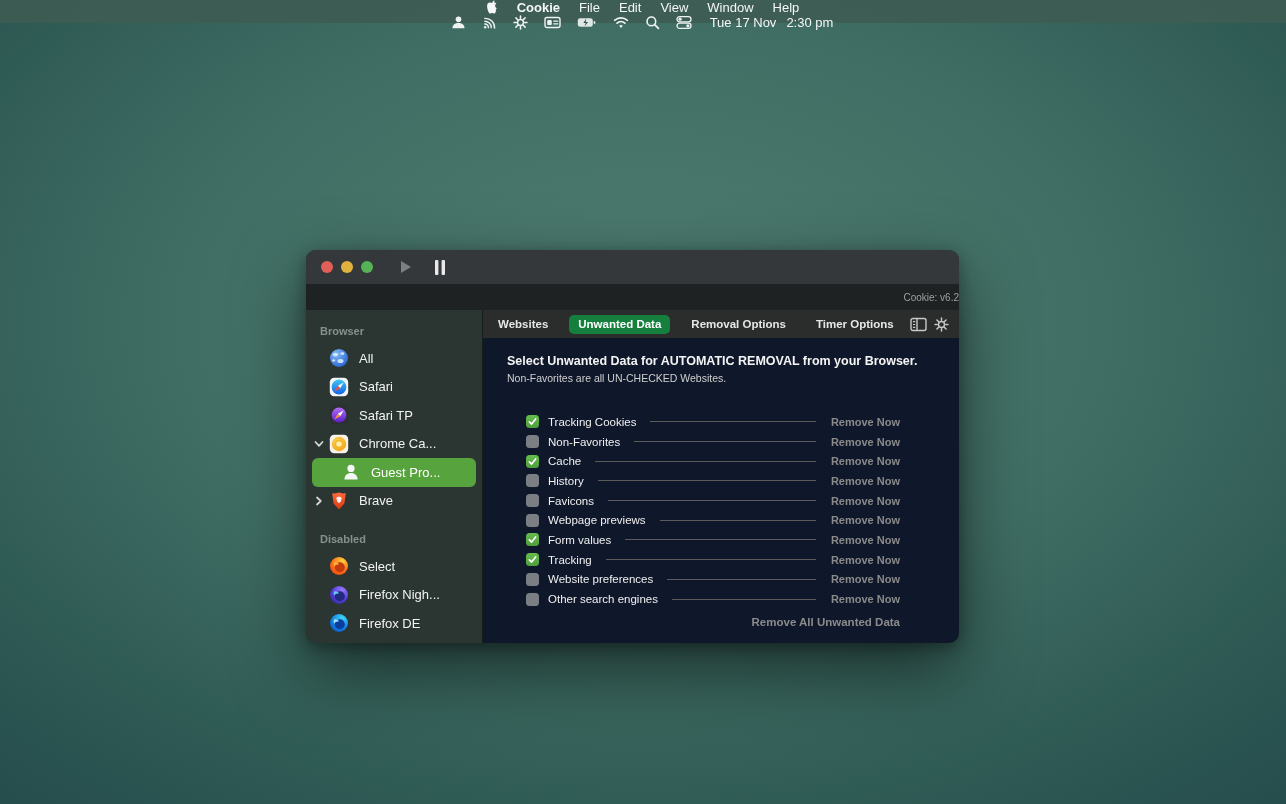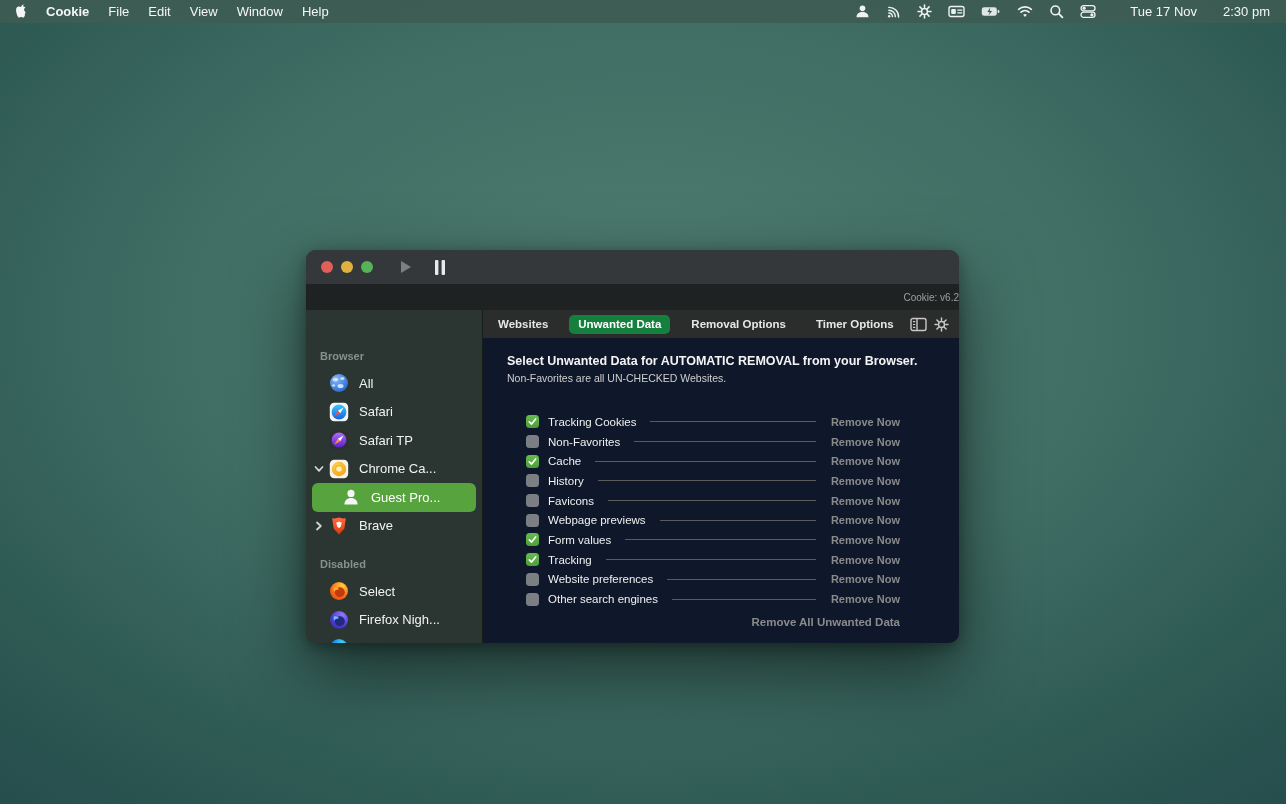--- a/index.html
+++ b/index.html
@@ -9,27 +9,27 @@
     background: radial-gradient(1150px 760px at 50% 40%, #4f7d70 0%, #406e64 40%, #2c5752 70%, #1e4347 100%);
     position:relative;
     -webkit-font-smoothing:antialiased;
   }
 
   
   .menubar{
     position:absolute; top:0; left:0; right:0; height:23px;
     background:rgba(62,92,84,.92);
     display:flex; align-items:center; justify-content:space-between;
-    padding:0 16px 0 14px; color:#f4f7f6; font-size:13px;
+    padding:0 16px 0 14px; color:#f4f7f6; font-size:13px;flex-direction:column;
   }
   .mb-left{ display:flex; align-items:center; gap:19px; }
   .mb-app{ font-weight:700; }
   .mb-menu{ cursor:default; }
   .apple svg{ display:block; }
-  .mb-right{ display:flex; align-items:center; gap:32px; }
+  .mb-right{ display:flex; align-items:center; gap:16px; }
   .st-icon{ display:flex; align-items:center; }
   .mb-date{ margin-left:2px; }
   .mb-time{ margin-left:-6px; }
 
   
   .window{
     position:absolute; left:306px; top:250px; width:653px; height:393px;
     border-radius:10px; overflow:hidden;
     box-shadow:0 28px 70px rgba(0,0,0,.55), 0 4px 16px rgba(0,0,0,.35);
     display:flex; flex-direction:column;
@@ -52,21 +52,21 @@
   }
   .winbody{ flex:1; display:flex; min-height:0; }
 
   
   .sidebar{
     width:177px; flex:0 0 auto; background:#2b3531;
     border-right:1px solid #171d1b; padding-top:10px; overflow:hidden;
   }
   .sb-header{
     color:#87918c; font-size:11px; font-weight:700;
-    padding:5px 0 5px 14px; height:24px;margin-top:25px;
+    padding:5px 0 5px 14px; height:24px;
   }
   .sb-header.later{ margin-top:13px; }
   .sb-item{
     height:28.5px; display:flex; align-items:center;
     padding-left:8px; color:#f1f3f2; font-size:13px; cursor:default;
   }
   .sb-chev{ width:15px; display:flex; align-items:center; flex:0 0 auto; }
   .sb-icon{ width:20px; height:20px; margin-right:10px; flex:0 0 auto; }
   .sb-icon svg{ display:block; }
   .sb-label{ white-space:nowrap; overflow:hidden; }

